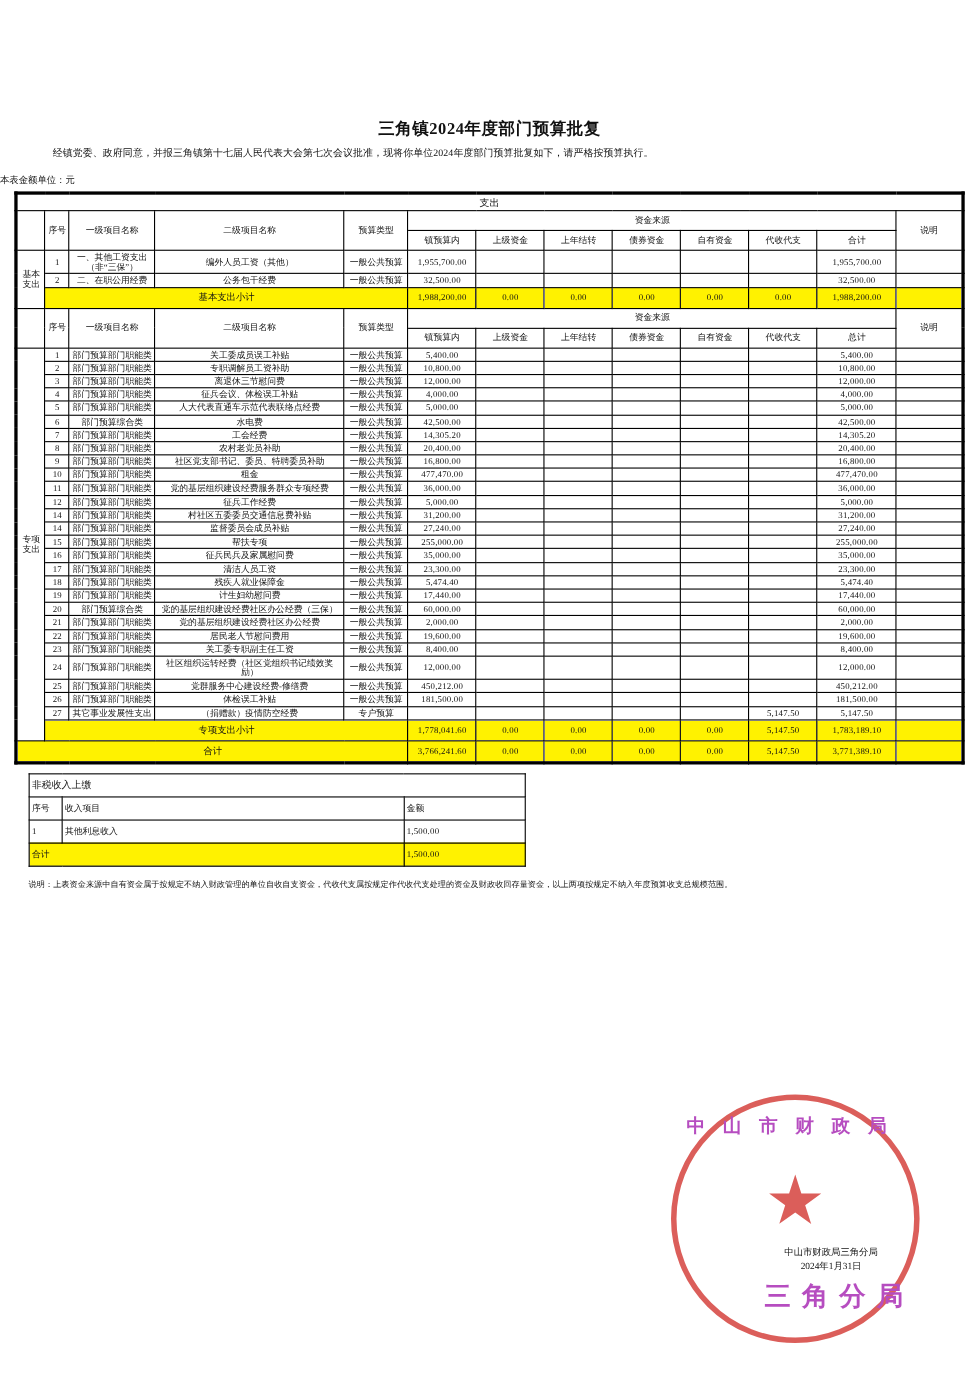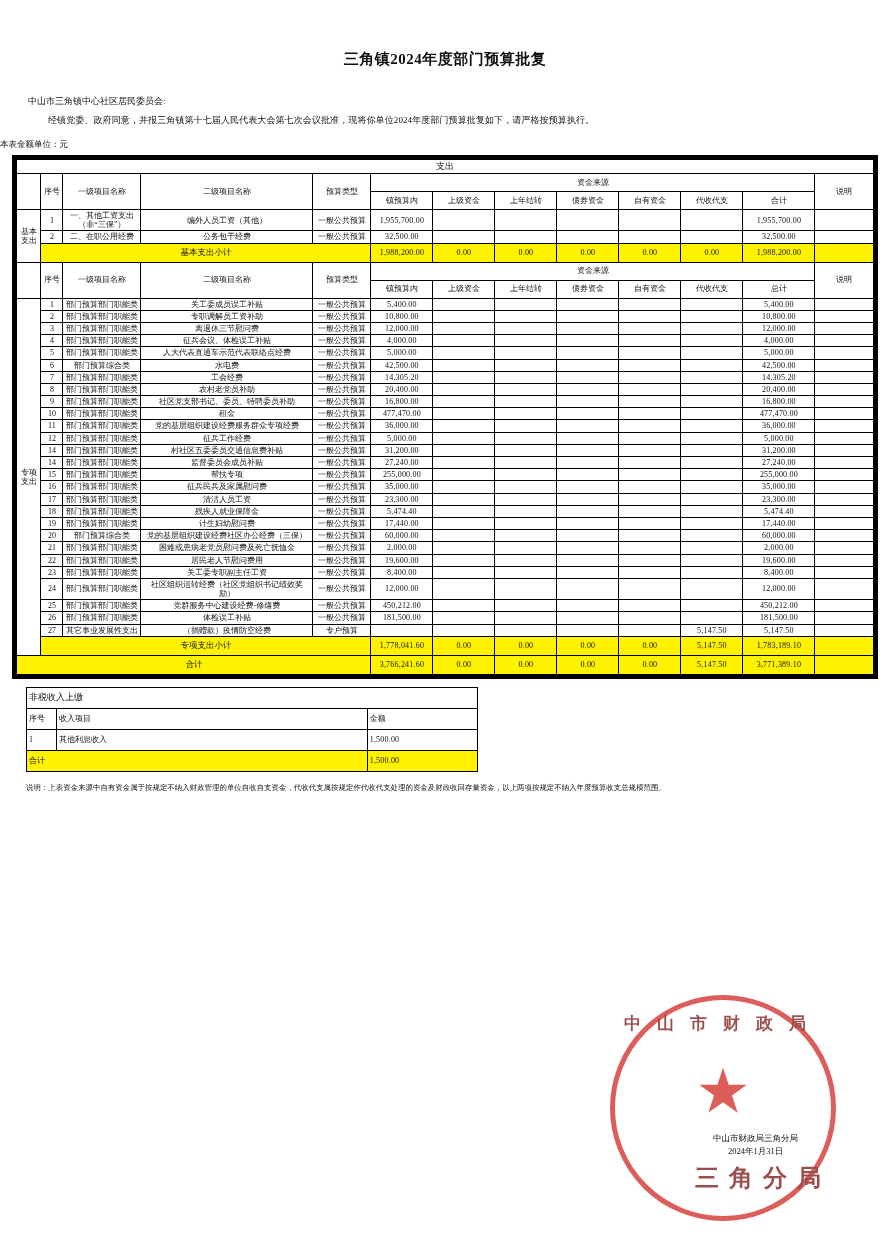--- a/index.html
+++ b/index.html
@@ -9,21 +9,21 @@
     color:#111; position:relative;
     -webkit-font-smoothing:antialiased;
   }
   .page { position:relative; width:890px; height:1258px; box-sizing:border-box; padding:0; }
 
   .doc-title {
     text-align:center;
     font-size:15px;
     font-weight:bold;
     letter-spacing:0.5px;
-    padding-top:50px;
+    padding-top:108px;
   }
   .addressee {
     font-size:9px;
     margin:26px 0 0 28px;
   }
   .intro {
     font-size:9px;
     margin:6px 0 0 28px;
     text-indent:20px;
     padding-right:30px;
@@ -34,21 +34,21 @@
     text-align:left;
     margin:12px 32px 4px 0;
   }
 
   table.grid {
     border-collapse:collapse;
     table-layout:fixed;
     font-size:8px;
     margin:0 auto;
     width:838px;
-    border:5px solid #000000;
+    border:3px solid #000000;
   }
   table.grid td, table.grid th {
     border:1px solid #000;
     padding:1px 2px;
     text-align:center;
     vertical-align:middle;
     font-weight:normal;
     line-height:1.15;
     word-break:break-all;
     overflow:hidden;
@@ -113,33 +113,32 @@
   .seal .star {
     position:absolute;
     left:50%; top:42%;
     transform:translate(-50%,-50%);
     font-size:54px;
     color:#d2312c;
     line-height:1;
   }
   .seal .arc-top, .seal .arc-bottom {
     position:absolute; left:0; width:100%;
-    color:#7f1d1d; font-weight:bold; text-align:center;
+    color:#a21caf; font-weight:bold; text-align:center;
   }
   .seal .arc-top { top:12px; font-size:17px; letter-spacing:16px; }
   .seal .arc-bottom { bottom:22px; font-size:24px; letter-spacing:10px;text-align:right; }
 </style>
 </head>
 <body>
 
 <div class="page">
 
   <div class="doc-title">三角镇2024年度部门预算批复</div>
 
-  <div class="addressee">中山市三角镇中心社区居民委员会:</div>
   <div class="intro">经镇党委、政府同意，并报三角镇第十七届人民代表大会第七次会议批准，现将你单位2024年度部门预算批复如下，请严格按预算执行。</div>
   <div class="unit-note">本表金额单位：元</div>
 
   <table class="grid">
     <colgroup>
       <col class="rowcat">
         <col class="c-seq">
         <col class="c-l1">
         <col class="c-l2">
         <col class="c-type">
@@ -509,21 +508,21 @@
           <td class="num"></td>
           <td class="num"></td>
           <td class="num"></td>
           <td class="num"></td>
           <td class="num">60,000.00</td>
           <td></td>
         </tr>
         <tr>
           <td>21</td>
           <td>部门预算部门职能类</td>
-          <td>困难或患病老党员慰问费及死亡抚恤金</td>
+          <td>党的基层组织建设经费社区办公经费</td>
           <td>一般公共预算</td>
           <td class="num">2,000.00</td>
           <td class="num"></td>
           <td class="num"></td>
           <td class="num"></td>
           <td class="num"></td>
           <td class="num"></td>
           <td class="num">2,000.00</td>
           <td></td>
         </tr>

